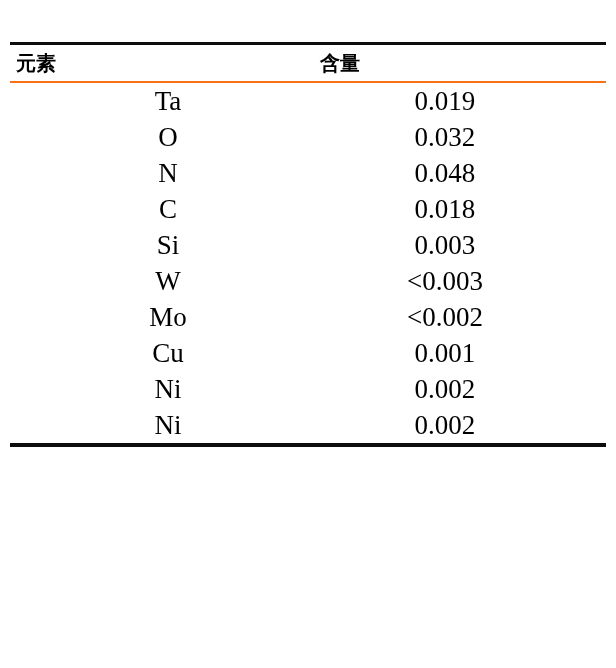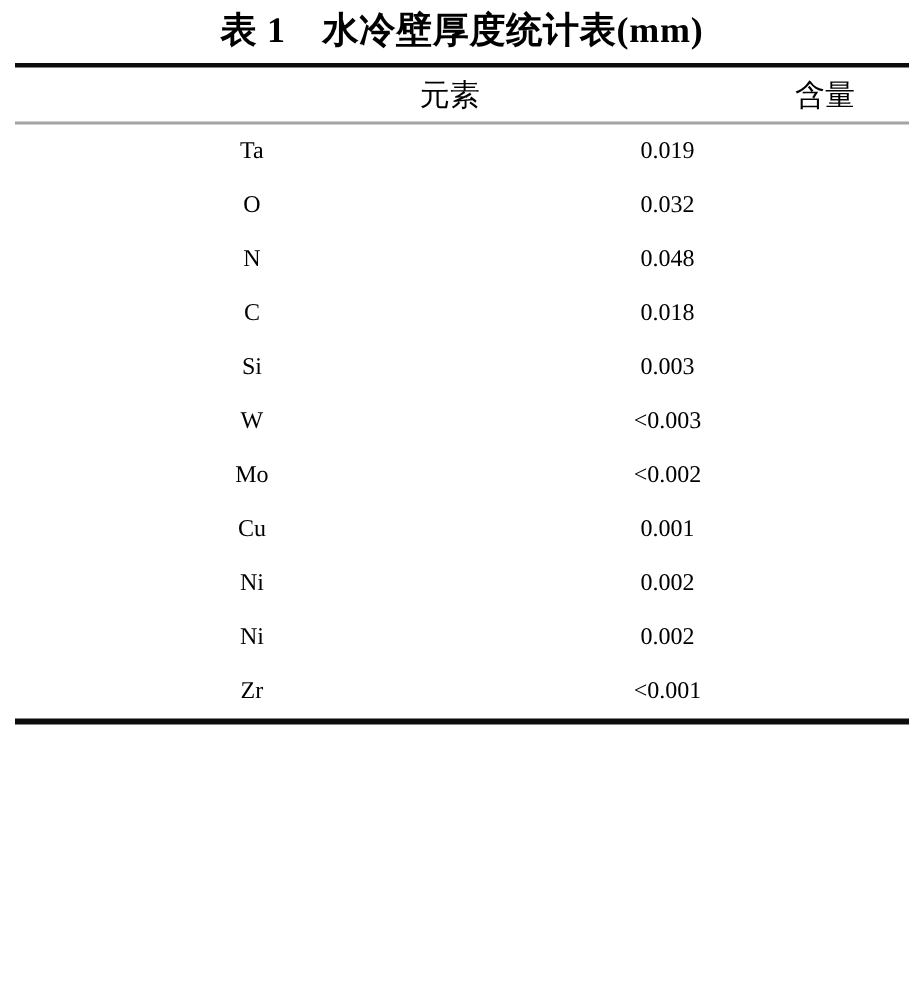--- a/index.html
+++ b/index.html
@@ -36,41 +36,40 @@
     border-collapse: collapse;
     table-layout: fixed;
     border-top: 3px solid #0d0d0d;
     border-bottom: 4px solid #0d0d0d;
   }
   col.c1 { width: 52%; }
   col.c2 { width: 48%; }
   thead th {
     height: 36px;
     padding: 0;
-    font-weight: normal;
+    font-weight: bold;
     font-size: 20px;
-    text-align: right;
+    text-align: left;
     vertical-align: middle;
-    border-bottom: 2px solid #a3a3a3;
+    border-bottom: 2px solid #f97316;
   }
   tbody td {
     height: 36px;
     padding: 0;
-    font-size: 16px;
+    font-size: 27px;
     text-align: center;
     vertical-align: middle;
   }
   th:first-child, td:first-child { padding-left: 6px; }
   th:last-child, td:last-child { padding-right: 36px; }
 </style>
 </head>
 <body>
 
 <div class="page">
-  <div class="caption">表 1　水冷壁厚度统计表(mm)</div>
 
   <table class="booktab">
     <colgroup>
       <col class="c1">
       <col class="c2">
     </colgroup>
     <thead>
       <tr>
         <th>元素</th>
         <th>含量</th>
@@ -110,19 +109,15 @@
           <td>0.001</td>
         </tr>
         <tr>
           <td>Ni</td>
           <td>0.002</td>
         </tr>
         <tr>
           <td>Ni</td>
           <td>0.002</td>
         </tr>
-        <tr>
-          <td>Zr</td>
-          <td>&lt;0.001</td>
-        </tr>
       </tbody>
   </table>
 </div>
 
 </body></html>

